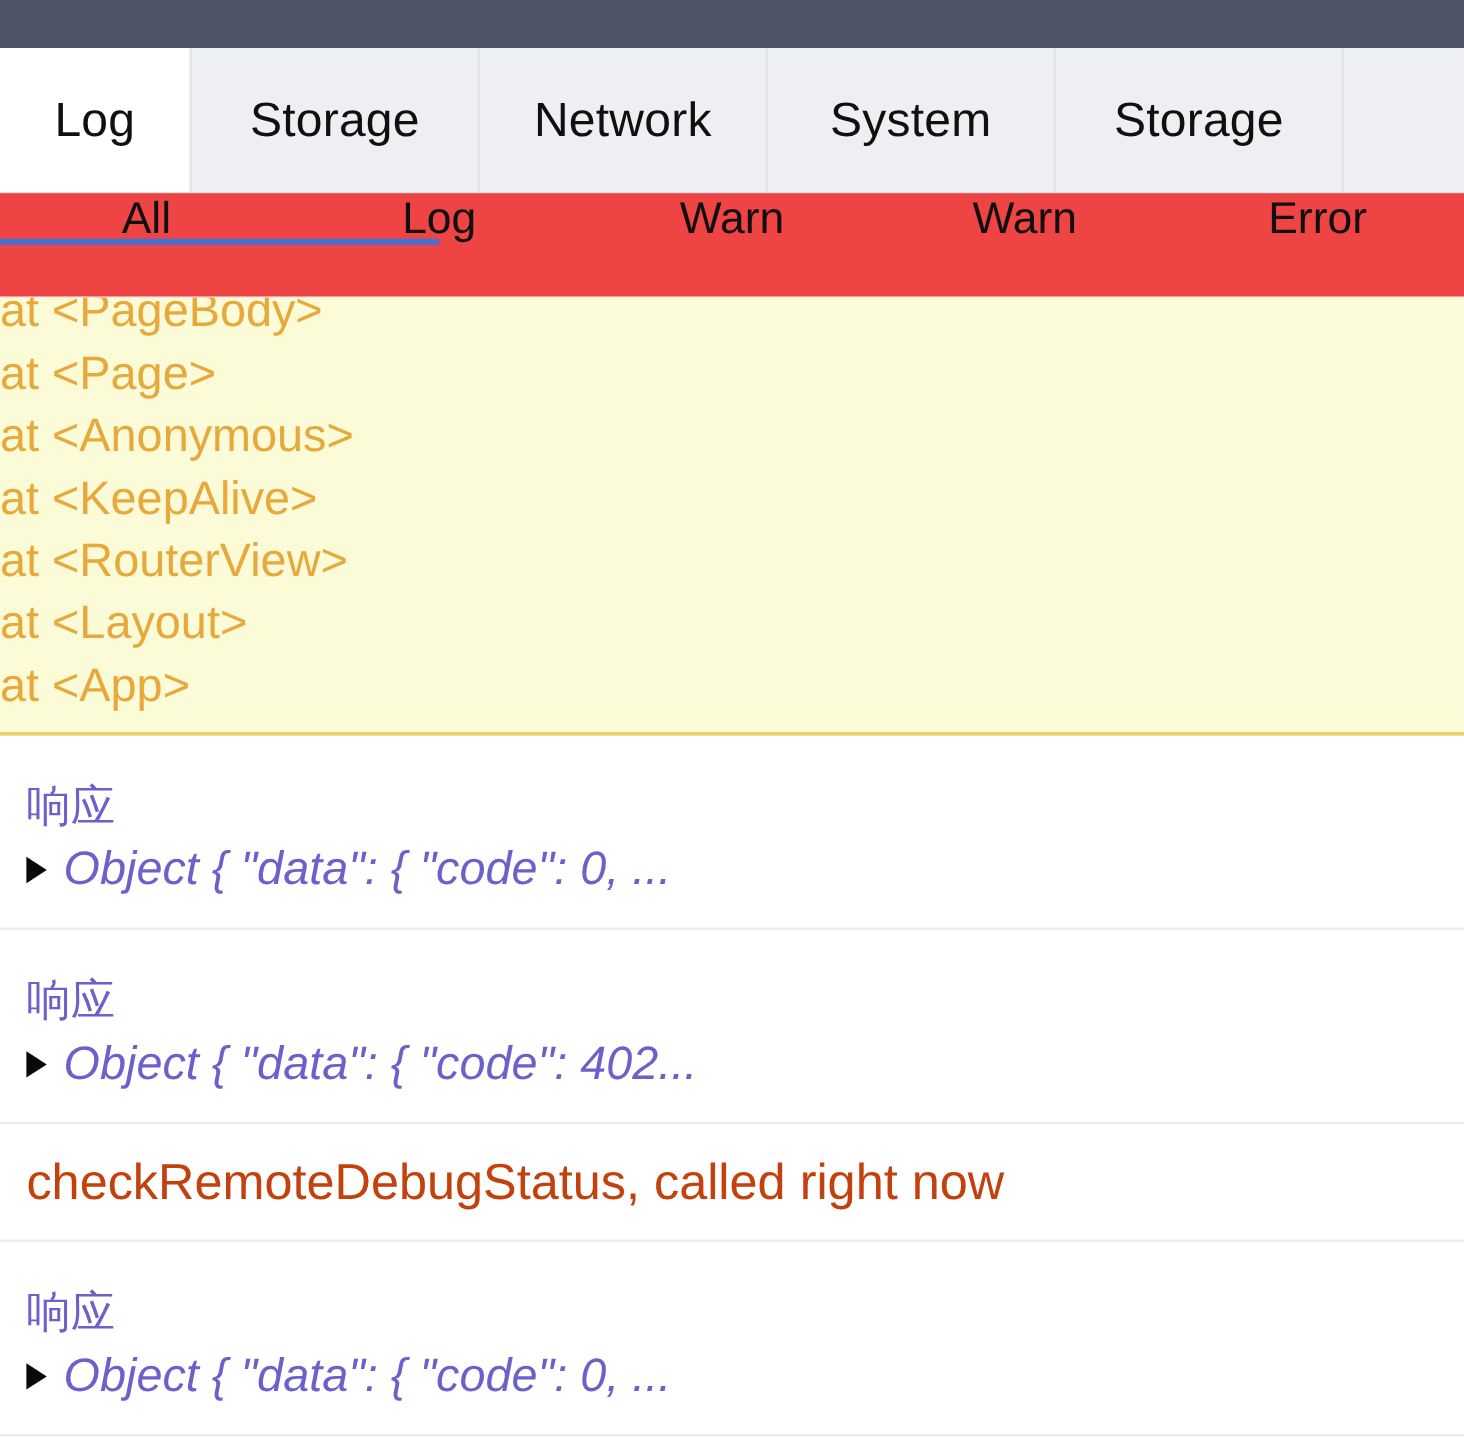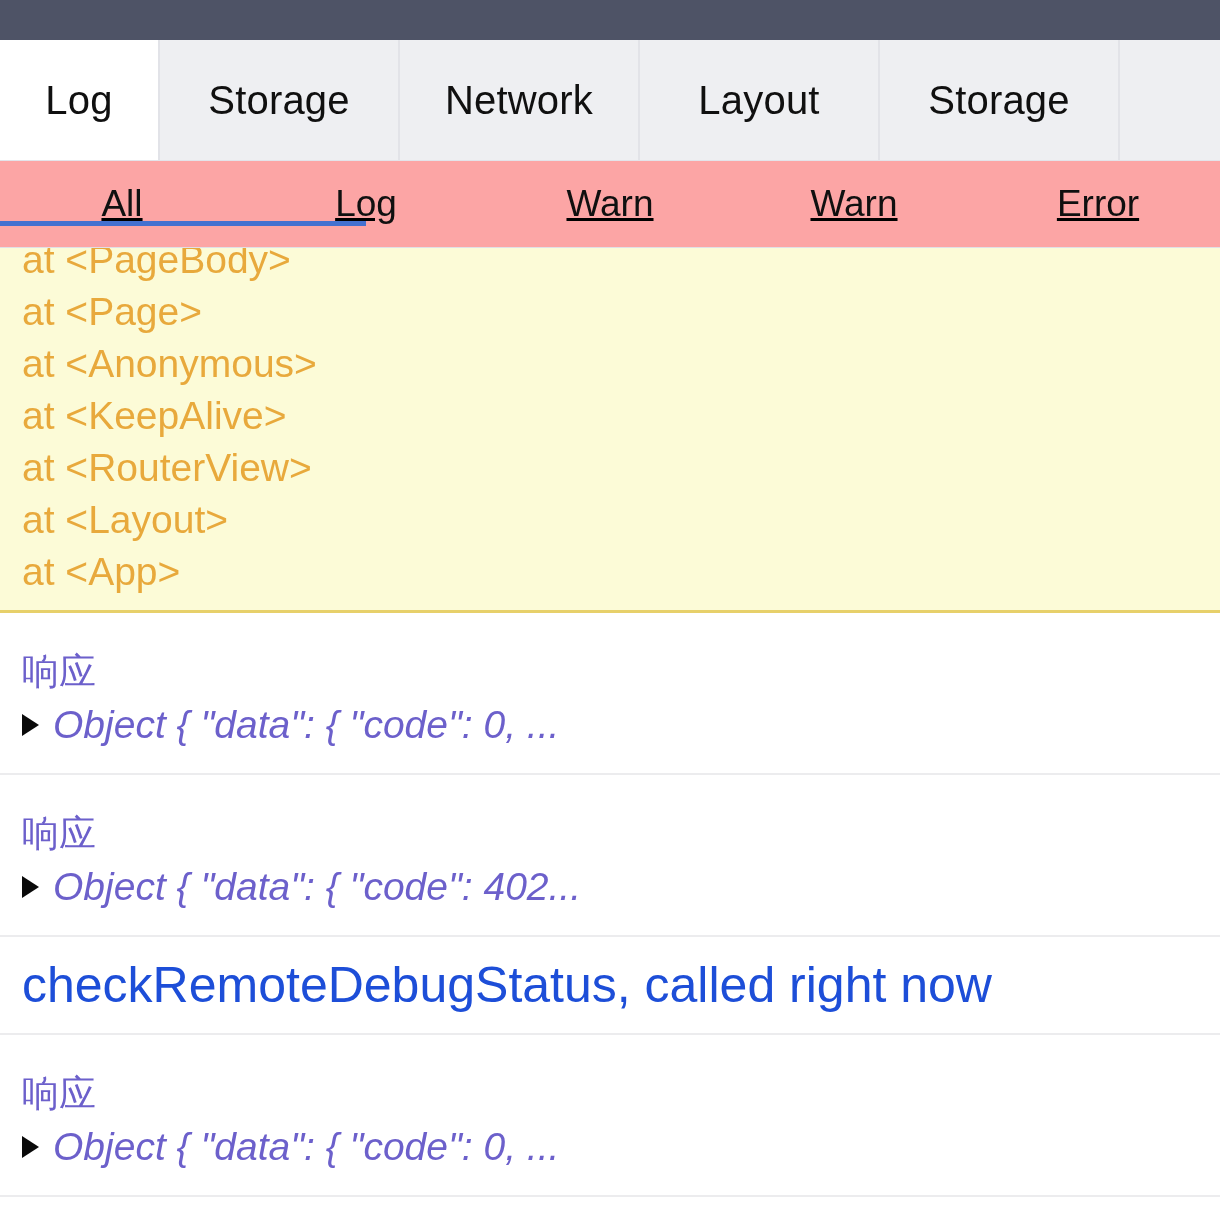--- a/index.html
+++ b/index.html
@@ -66,28 +66,27 @@
     flex: 1 1 auto;
     width: auto;
     border-right: none;
   }
 
   
   .filterstrip {
     flex: 0 0 88px;
     height: 88px;
     display: flex;
-    align-items: center;
-    background: #fca5a5;
+    align-items: flex-start;
+    background: #ef4444;
     border-top: 1px solid #e3e4ea;
     border-bottom: 1px solid #e0e0e6;
     width: 100%;
     box-sizing: border-box;
     position: relative;
-    text-decoration: underline;
   }
   .filter {
     flex: 1 1 0;
     display: flex;
     align-items: center;
     justify-content: center;
     color: #101010;
     font-size: 37px;
     cursor: pointer;
     user-select: none;
@@ -119,21 +118,20 @@
     padding: 0 0 12px 0;
     box-sizing: border-box;
     overflow: hidden;
     position: relative;
     margin-top: -14px;
   }
   .warn-line {
     color: #e8a93c;
     font-size: 39px;
     line-height: 52px;
-    padding-left: 22px;
     white-space: nowrap;
   }
 
   
   .entry {
     border-bottom: 2px solid #ececee;
     padding: 22px 0 22px 22px;
     box-sizing: border-box;
     background: #ffffff;
   }
@@ -160,22 +158,22 @@
     cursor: pointer;
   }
   .obj-text {
     color: #6c60cb;
     font-size: 39px;
     font-style: italic;
     line-height: 52px;
     white-space: nowrap;
   }
   .plain-text {
-    color: #1d4ed8;
-    font-size: 50px;
+    color: #c2410c;
+    font-size: 42px;
     line-height: 52px;
     white-space: nowrap;
   }
 </style>
 </head>
 <body>
 
 <div id="devtools-panel">
 
   <div class="titlebar"></div>
@@ -184,21 +182,21 @@
     <div class="tab first active">
       <span>Log</span>
     </div>
     <div class="tab">
       <span>Storage</span>
     </div>
     <div class="tab">
       <span>Network</span>
     </div>
     <div class="tab">
-      <span>Layout</span>
+      <span>System</span>
     </div>
     <div class="tab">
       <span>Storage</span>
     </div>
     <div class="tab spacer"></div>
   </div>
 
   <div class="filterstrip">
     <div class="filter active">
       <span>All</span>

